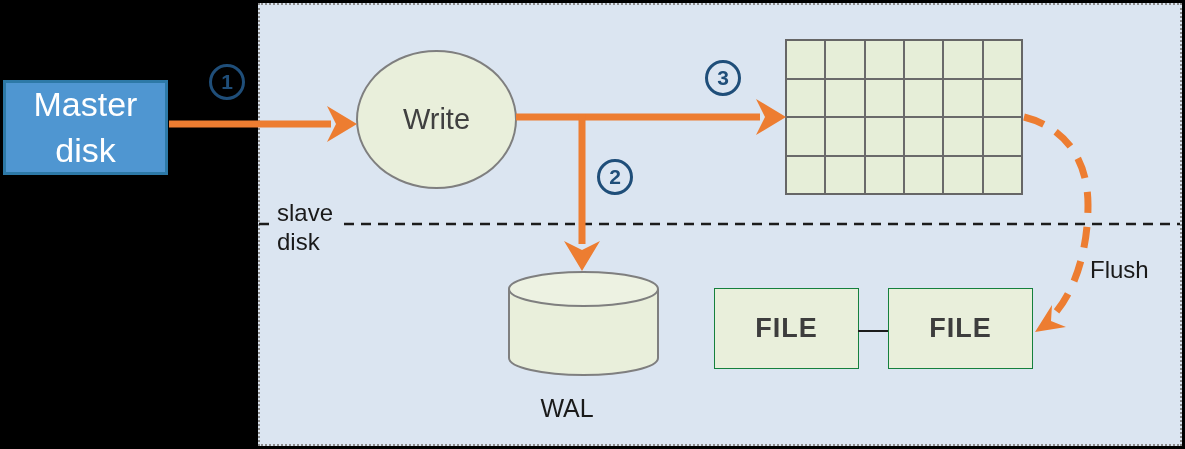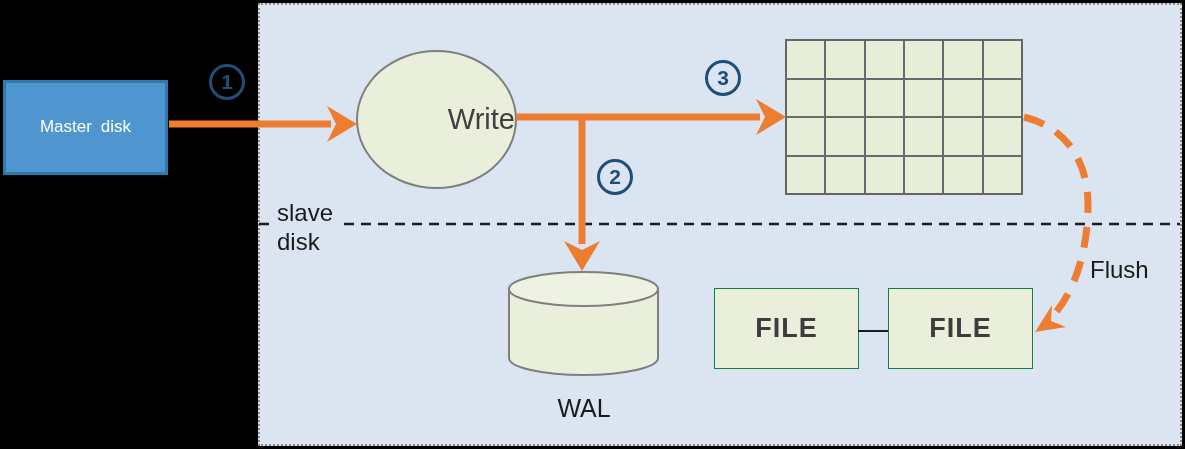--- a/index.html
+++ b/index.html
@@ -20,39 +20,39 @@
     border: 2px dotted #8c8c8c;
   }
   .master-box {
     position: absolute;
     left: 3px; top: 80px;
     width: 165px; height: 95px;
     box-sizing: border-box;
     background: #4f96d1;
     border: 3px solid #2d79a7;
     display: flex;
-    flex-direction: row;
+    flex-direction: column;
     align-items: center;
     justify-content: center;
     gap: 9px;
     color: #ffffff;
-    font-size: 17px;
+    font-size: 34px;
     line-height: 1.1;
   }
   .write-ellipse {
     position: absolute;
     left: 356px; top: 50px;
     width: 161px; height: 139px;
     box-sizing: border-box;
     background: #e9efdb;
     border: 2px solid #7f7f7f;
     border-radius: 50%;
     display: flex;
     align-items: center;
-    justify-content: flex-end;
+    justify-content: center;
     color: #404040;
     font-size: 29px;
   }
   .mem-grid {
     position: absolute;
     left: 785px; top: 39px;
     width: 238px; height: 156px;
     box-sizing: border-box;
     border: 2px solid #666666;
     background: #6a6a6a;
@@ -98,21 +98,21 @@
   .step.s2 { left: 597px; top: 159px; }
   .step.s3 { left: 705px; top: 60px; }
   .lbl {
     position: absolute;
     color: #1a1a1a;
     font-size: 24px;
     white-space: nowrap;
   }
   .lbl-memory { left: 275px; top: 199px; background: #dbe5f1; padding: 0 4px 3px 2px; }
   .lbl-disk   { left: 277px; top: 228px; }
-  .lbl-wal    { left: 509px; top: 394px; width: 150px; text-align: center; font-size: 25px; }
+  .lbl-wal    { left: 492px; top: 394px; width: 150px; text-align: center; font-size: 25px; }
   .lbl-flush  { left: 1090px; top: 256px; }
   .lbl-slave  { left: 1018px; top: 403px; }
 </style>
 </head>
 <body>
 
 <div class="stage">
 
   <div class="panel"></div>
 

